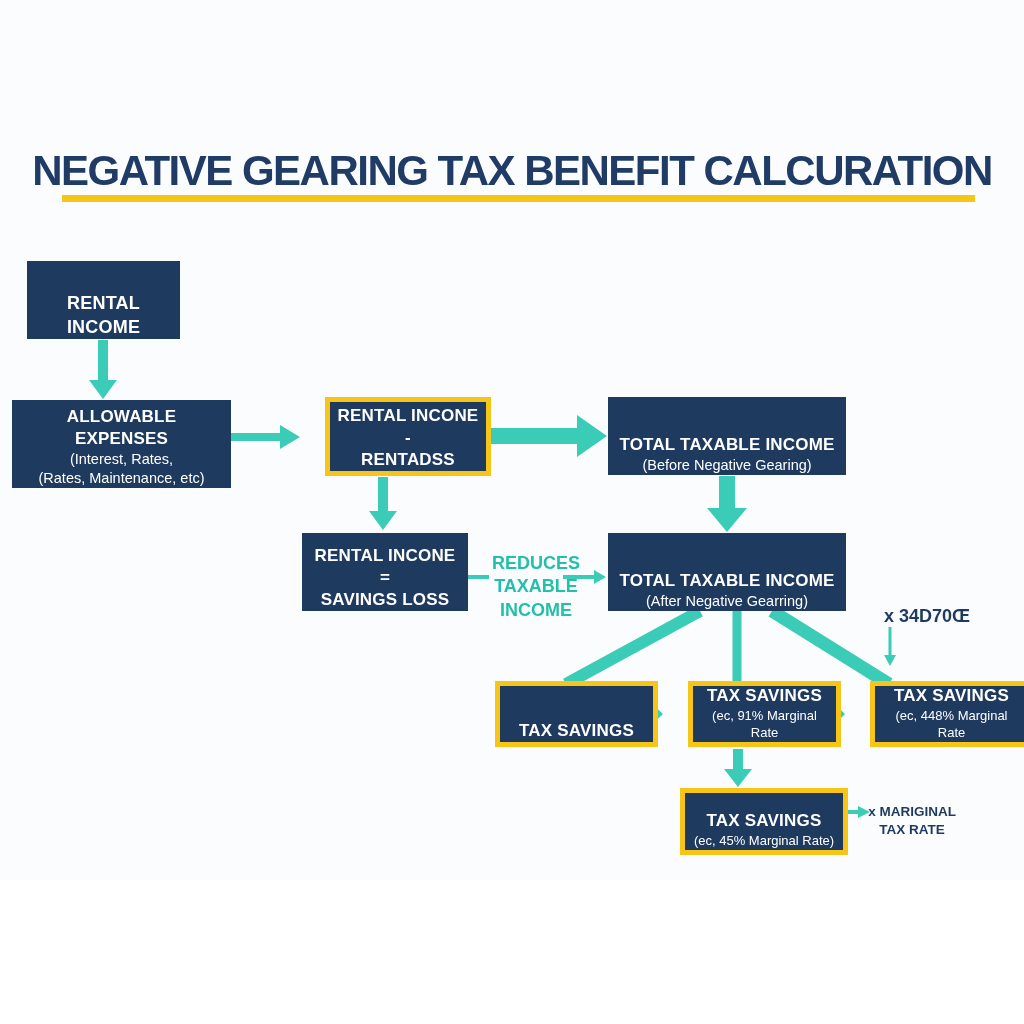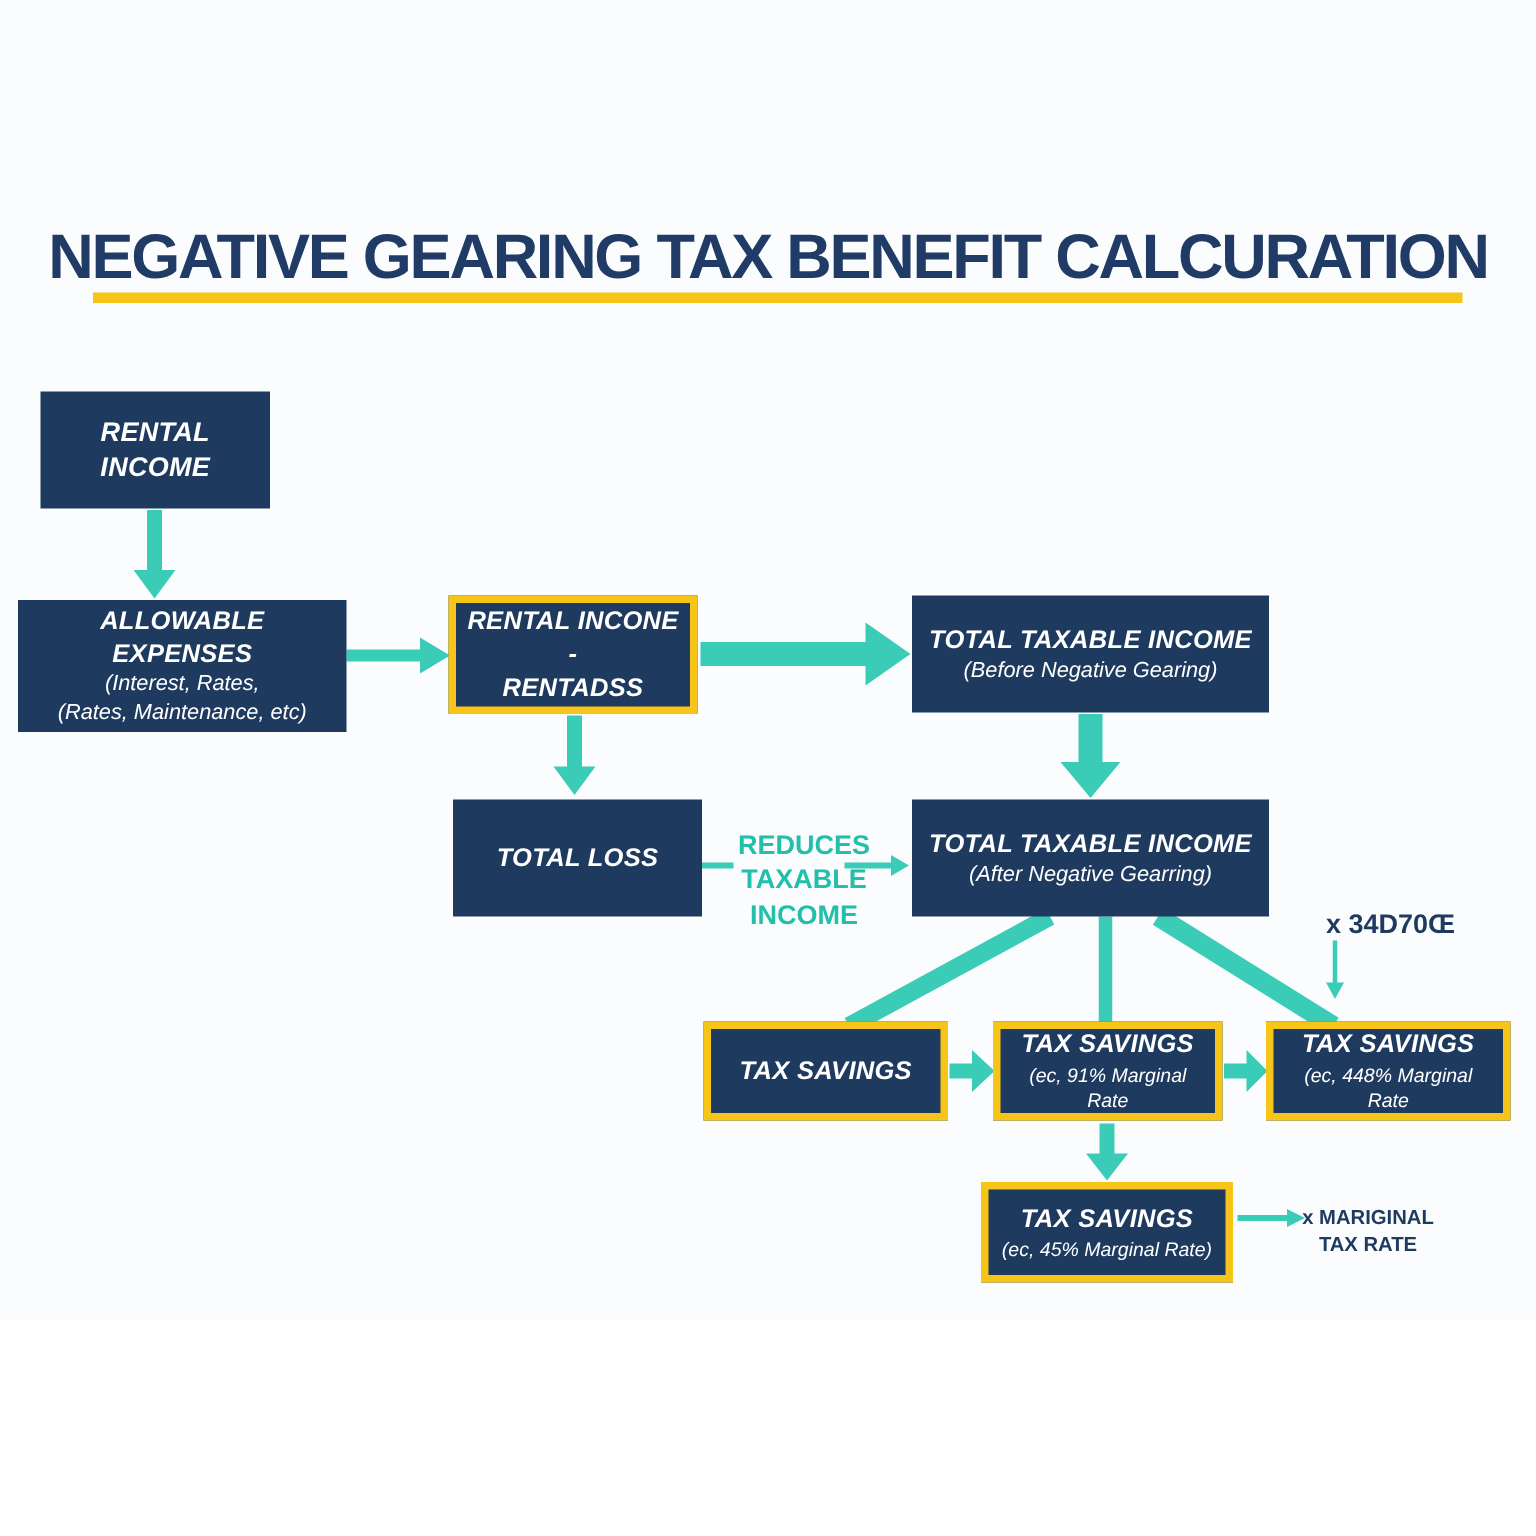--- a/index.html
+++ b/index.html
@@ -20,24 +20,24 @@
     position:absolute;left:0;right:0;top:147px;text-align:center;
     font-weight:bold;font-size:42px;letter-spacing:-1.5px;color:var(--title);
     white-space:nowrap;
   }
   .underline{
     position:absolute;left:62px;top:195px;width:913px;height:7px;
     background:var(--yellow);
   }
   .nbox{
     position:absolute;box-sizing:border-box;background:var(--navy);color:#fff;
-    display:flex;flex-direction:column;align-items:center;justify-content:center;
-    text-align:center;padding:12px 6px;font-style:italic;
+    display:flex;flex-direction:column;align-items:center;justify-content:flex-end;
+    text-align:center;padding:0 6px;
   }
-  .gold{border:5px solid var(--yellow);}
+  .gold{border:5px solid var(--yellow);margin-left:26px;}
   .bt{font-weight:bold;font-size:17px;line-height:1.3;letter-spacing:.2px;}
   .big{font-size:18px;}
   .bs{font-weight:normal;font-size:14.5px;line-height:1.3;}
   .bs-sm{font-weight:normal;font-size:13px;line-height:1.35;}
   .lbl{
     position:absolute;font-weight:bold;font-size:18px;line-height:1.3;
     text-align:center;
   }
   .lbl.teal{color:var(--teal-text);}
   .lbl.navy{color:var(--navy);}
@@ -91,21 +91,22 @@
     <div class="bt">TOTAL TAXABLE INCOME</div>
     <div class="bs">(Before Negative Gearing)</div>
   </div>
 
   <div class="nbox" style="left:608px;top:533px;width:238px;height:78px">
     <div class="bt">TOTAL TAXABLE INCOME</div>
     <div class="bs">(After Negative Gearring)</div>
   </div>
 
   <div class="nbox" style="left:302px;top:533px;width:166px;height:78px">
-    <div class="bt">TOTAL LOSS</div>
+    <div class="bt">RENTAL INCONE =</div>
+    <div class="bt">SAVINGS LOSS</div>
   </div>
 
   <div class="nbox gold" style="left:469px;top:681px;width:163px;height:66px">
     <div class="bt">TAX SAVINGS</div>
   </div>
 
   <div class="nbox gold" style="left:662px;top:681px;width:153px;height:66px">
     <div class="bt">TAX SAVINGS</div>
     <div class="bs-sm">(ec, 91% Marginal Rate</div>
   </div>

